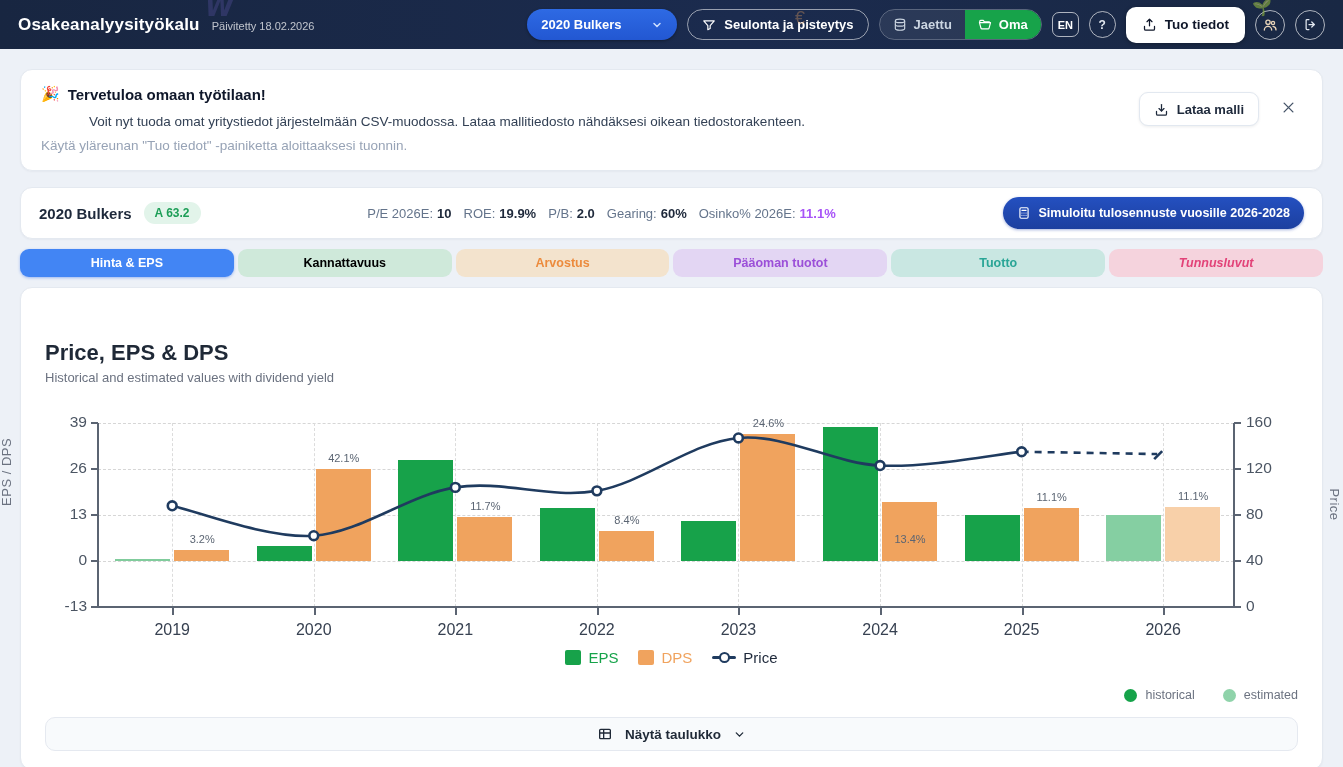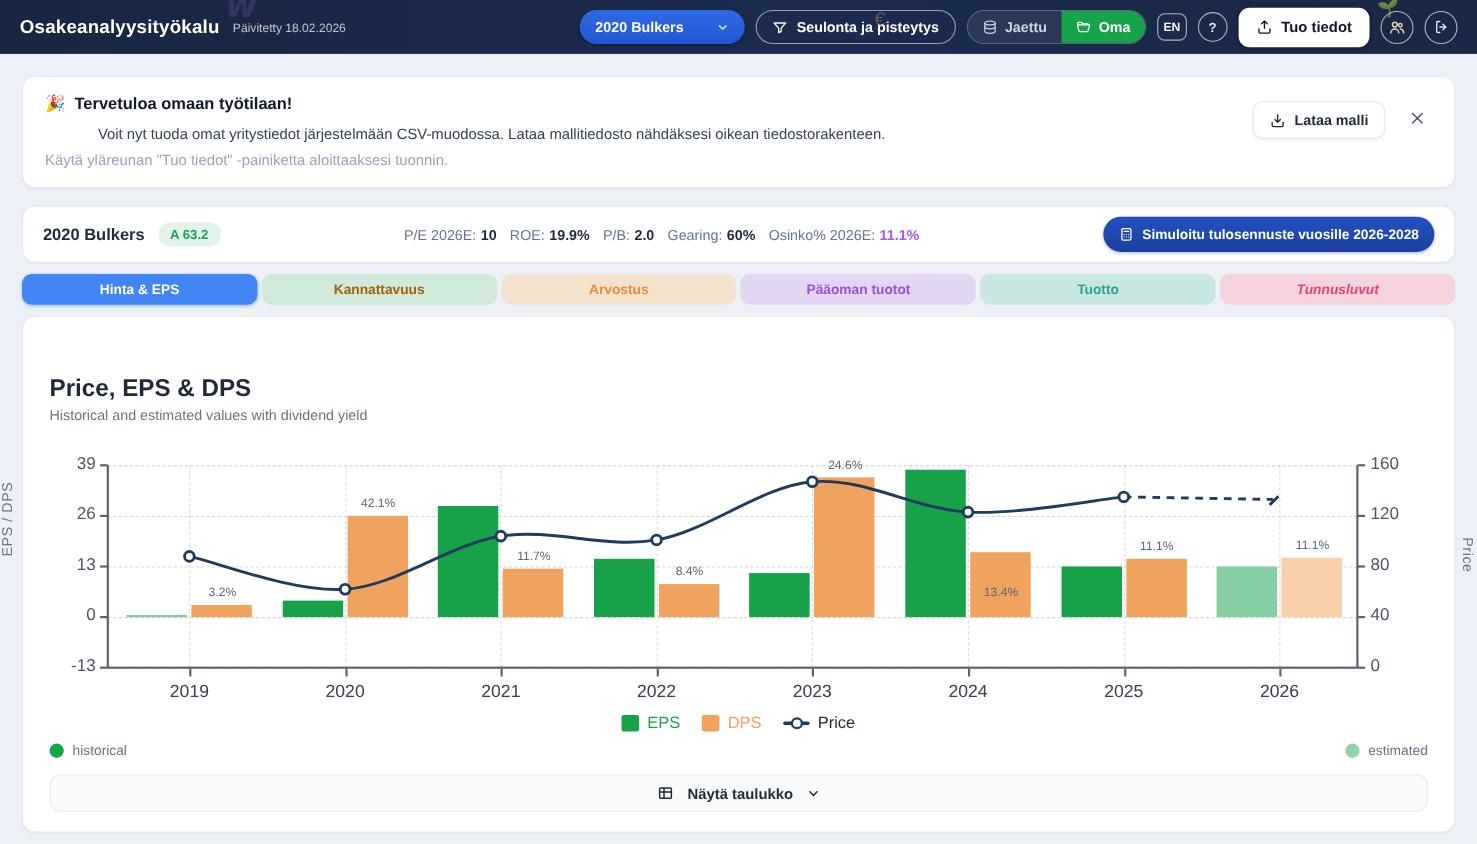--- a/index.html
+++ b/index.html
@@ -80,21 +80,21 @@
   .axis-name { position:absolute; font-size:13px; color:#6b7280; letter-spacing:.5px; white-space:nowrap; }
   .axis-name.left { left:-46px; top:50%; transform:rotate(-90deg) translateX(28%); transform-origin:left top; }
   .axis-name.right { right:-52px; top:38%; transform:rotate(90deg); }
 
   .legend1 { display:flex; justify-content:center; align-items:center; gap:20px; margin-top:8px; }
   .leg-item { display:flex; align-items:center; gap:7px; font-size:15px; font-weight:500; }
   .leg-swatch { width:16px; height:15px; border-radius:2px; }
   .leg-line { position:relative; width:24px; height:3px; background:#1f3b5f; border-radius:2px; }
   .leg-line::after { content:""; position:absolute; left:7px; top:-4px; width:7px; height:7px; border-radius:50%;
                      background:#fff; border:2.5px solid #1f3b5f; }
-  .legend2 { display:flex; justify-content:space-between; align-items:center; gap:28px; margin-top:9px;
+  .legend2 { display:flex; justify-content:flex-end; align-items:center; gap:28px; margin-top:22px;
              font-size:12.5px; color:#6b7280; }
   .leg2-item { display:flex; align-items:center; gap:8px; }
   .dot { width:13px; height:13px; border-radius:50%; }
 
   .table-toggle { margin-top:15px; height:34px; background:#f8fafc; border:1px solid #e5e9f0; border-radius:10px;
                   display:flex; align-items:center; justify-content:center; gap:12px; cursor:pointer;
                   font-size:13.5px; font-weight:600; color:#1f2937; }
 </style>
 </head>
 <body>
@@ -237,21 +237,21 @@
             <path d="M8.5 7.5h7"></path>
             <path d="M8.5 12h.01M12 12h.01M15.5 12h.01M8.5 16h.01M12 16h.01M15.5 16h.01"></path>
           </svg>
       </span>
       <span>Simuloitu tulosennuste vuosille 2026-2028</span>
     </div>
   </div>
 
   <div class="tabs" id="tabs">
       <div class="tab" style="background: rgb(66, 133, 244); color: rgb(255, 255, 255); box-shadow: rgba(37, 99, 235, 0.4) 0px 1px 3px;">Hinta &amp; EPS</div>
-      <div class="tab" style="background: rgb(207, 233, 218); color: #a16207;">Kannattavuus</div>
+      <div class="tab" style="background: rgb(207, 233, 218); color: #000000;">Kannattavuus</div>
       <div class="tab" style="background: rgb(243, 227, 205); color: rgb(236, 139, 61);">Arvostus</div>
       <div class="tab" style="background: rgb(227, 214, 243); color: rgb(155, 79, 216);">Pääoman tuotot</div>
       <div class="tab" style="background: rgb(201, 231, 226); color: rgb(42, 165, 150);">Tuotto</div>
       <div class="tab" style="background: rgb(245, 211, 221); color: rgb(226, 66, 120); font-style: italic;">Tunnusluvut</div>
     </div>
 
   <div class="card chart-card">
     <div class="chart-title">Price, EPS &amp; DPS</div>
     <div class="chart-sub">Historical and estimated values with dividend yield</div>
 

